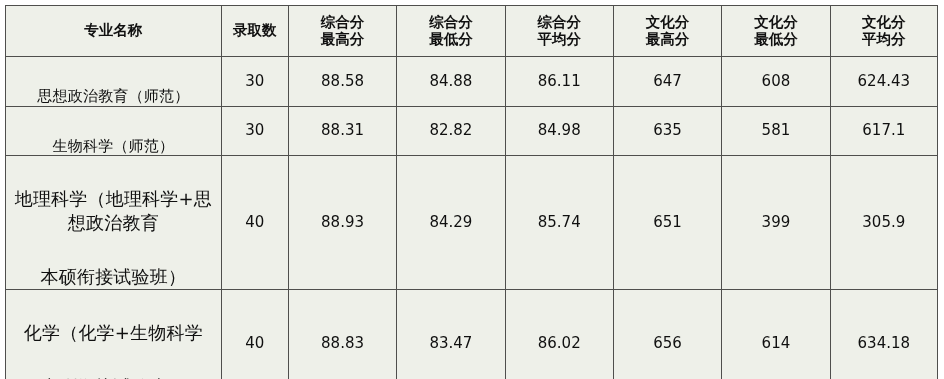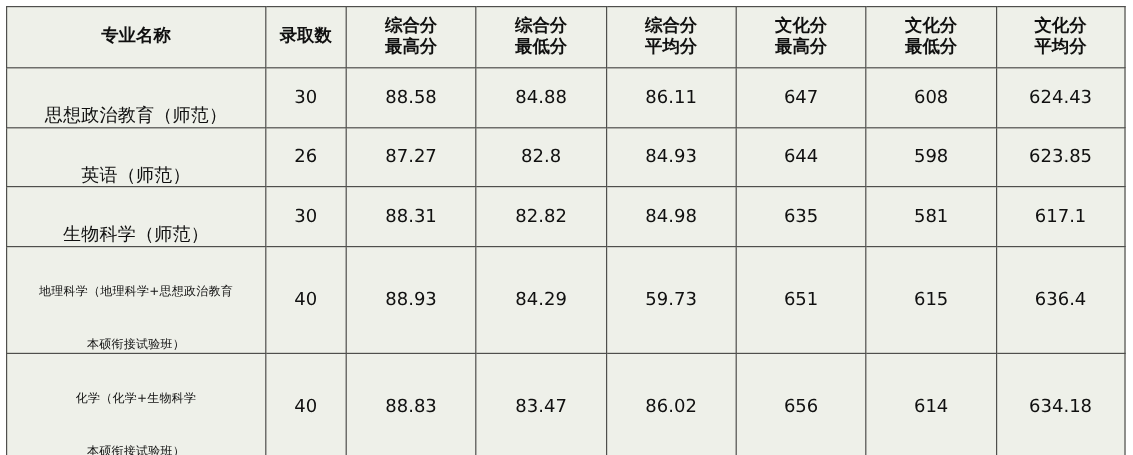--- a/index.html
+++ b/index.html
@@ -51,21 +51,21 @@
     height: 34px;
   }
   td.major-cell {
     font-size: 14.5px;
     letter-spacing: 0.2px;
   }
   tr.tall-row td {
     height: 40px;
   }
   tr.tall-row td.major-cell {
-    font-size: 10px;
+    font-size: 18px;
     line-height: 1.3;
   }
   td.major-cell .mj-line {
     display: block;
     margin-top: 31px;
   }
   
   col.c-major { width: 215px; }
   col.c-count { width: 67px; }
   col.c-num   { width: 108px; }
@@ -128,54 +128,42 @@
         <td>30</td>
         <td>88.58</td>
         <td>84.88</td>
         <td>86.11</td>
         <td>647</td>
         <td>608</td>
         <td>624.43</td>
       </tr>
       <tr>
         <td class="major-cell">
-            <span class="mj-line">英语（师范）</span>
-          </td>
-        <td>26</td>
-        <td>87.27</td>
-        <td>82.8</td>
-        <td>84.93</td>
-        <td>644</td>
-        <td>598</td>
-        <td>623.85</td>
-      </tr>
-      <tr>
-        <td class="major-cell">
             <span class="mj-line">生物科学（师范）</span>
           </td>
         <td>30</td>
         <td>88.31</td>
         <td>82.82</td>
         <td>84.98</td>
         <td>635</td>
         <td>581</td>
         <td>617.1</td>
       </tr>
       <tr class="tall-row">
         <td class="major-cell">
           <span class="mj-line">地理科学（地理科学+思想政治教育</span>
           <span class="mj-line">本硕衔接试验班）</span>
         </td>
         <td>40</td>
         <td>88.93</td>
         <td>84.29</td>
-        <td>59.73</td>
+        <td>85.74</td>
         <td>651</td>
-        <td>615</td>
-        <td>636.4</td>
+        <td>399</td>
+        <td>305.9</td>
       </tr>
       <tr class="tall-row">
         <td class="major-cell">
           <span class="mj-line">化学（化学+生物科学</span>
           <span class="mj-line">本硕衔接试验班）</span>
         </td>
         <td>40</td>
         <td>88.83</td>
         <td>83.47</td>
         <td>86.02</td>

